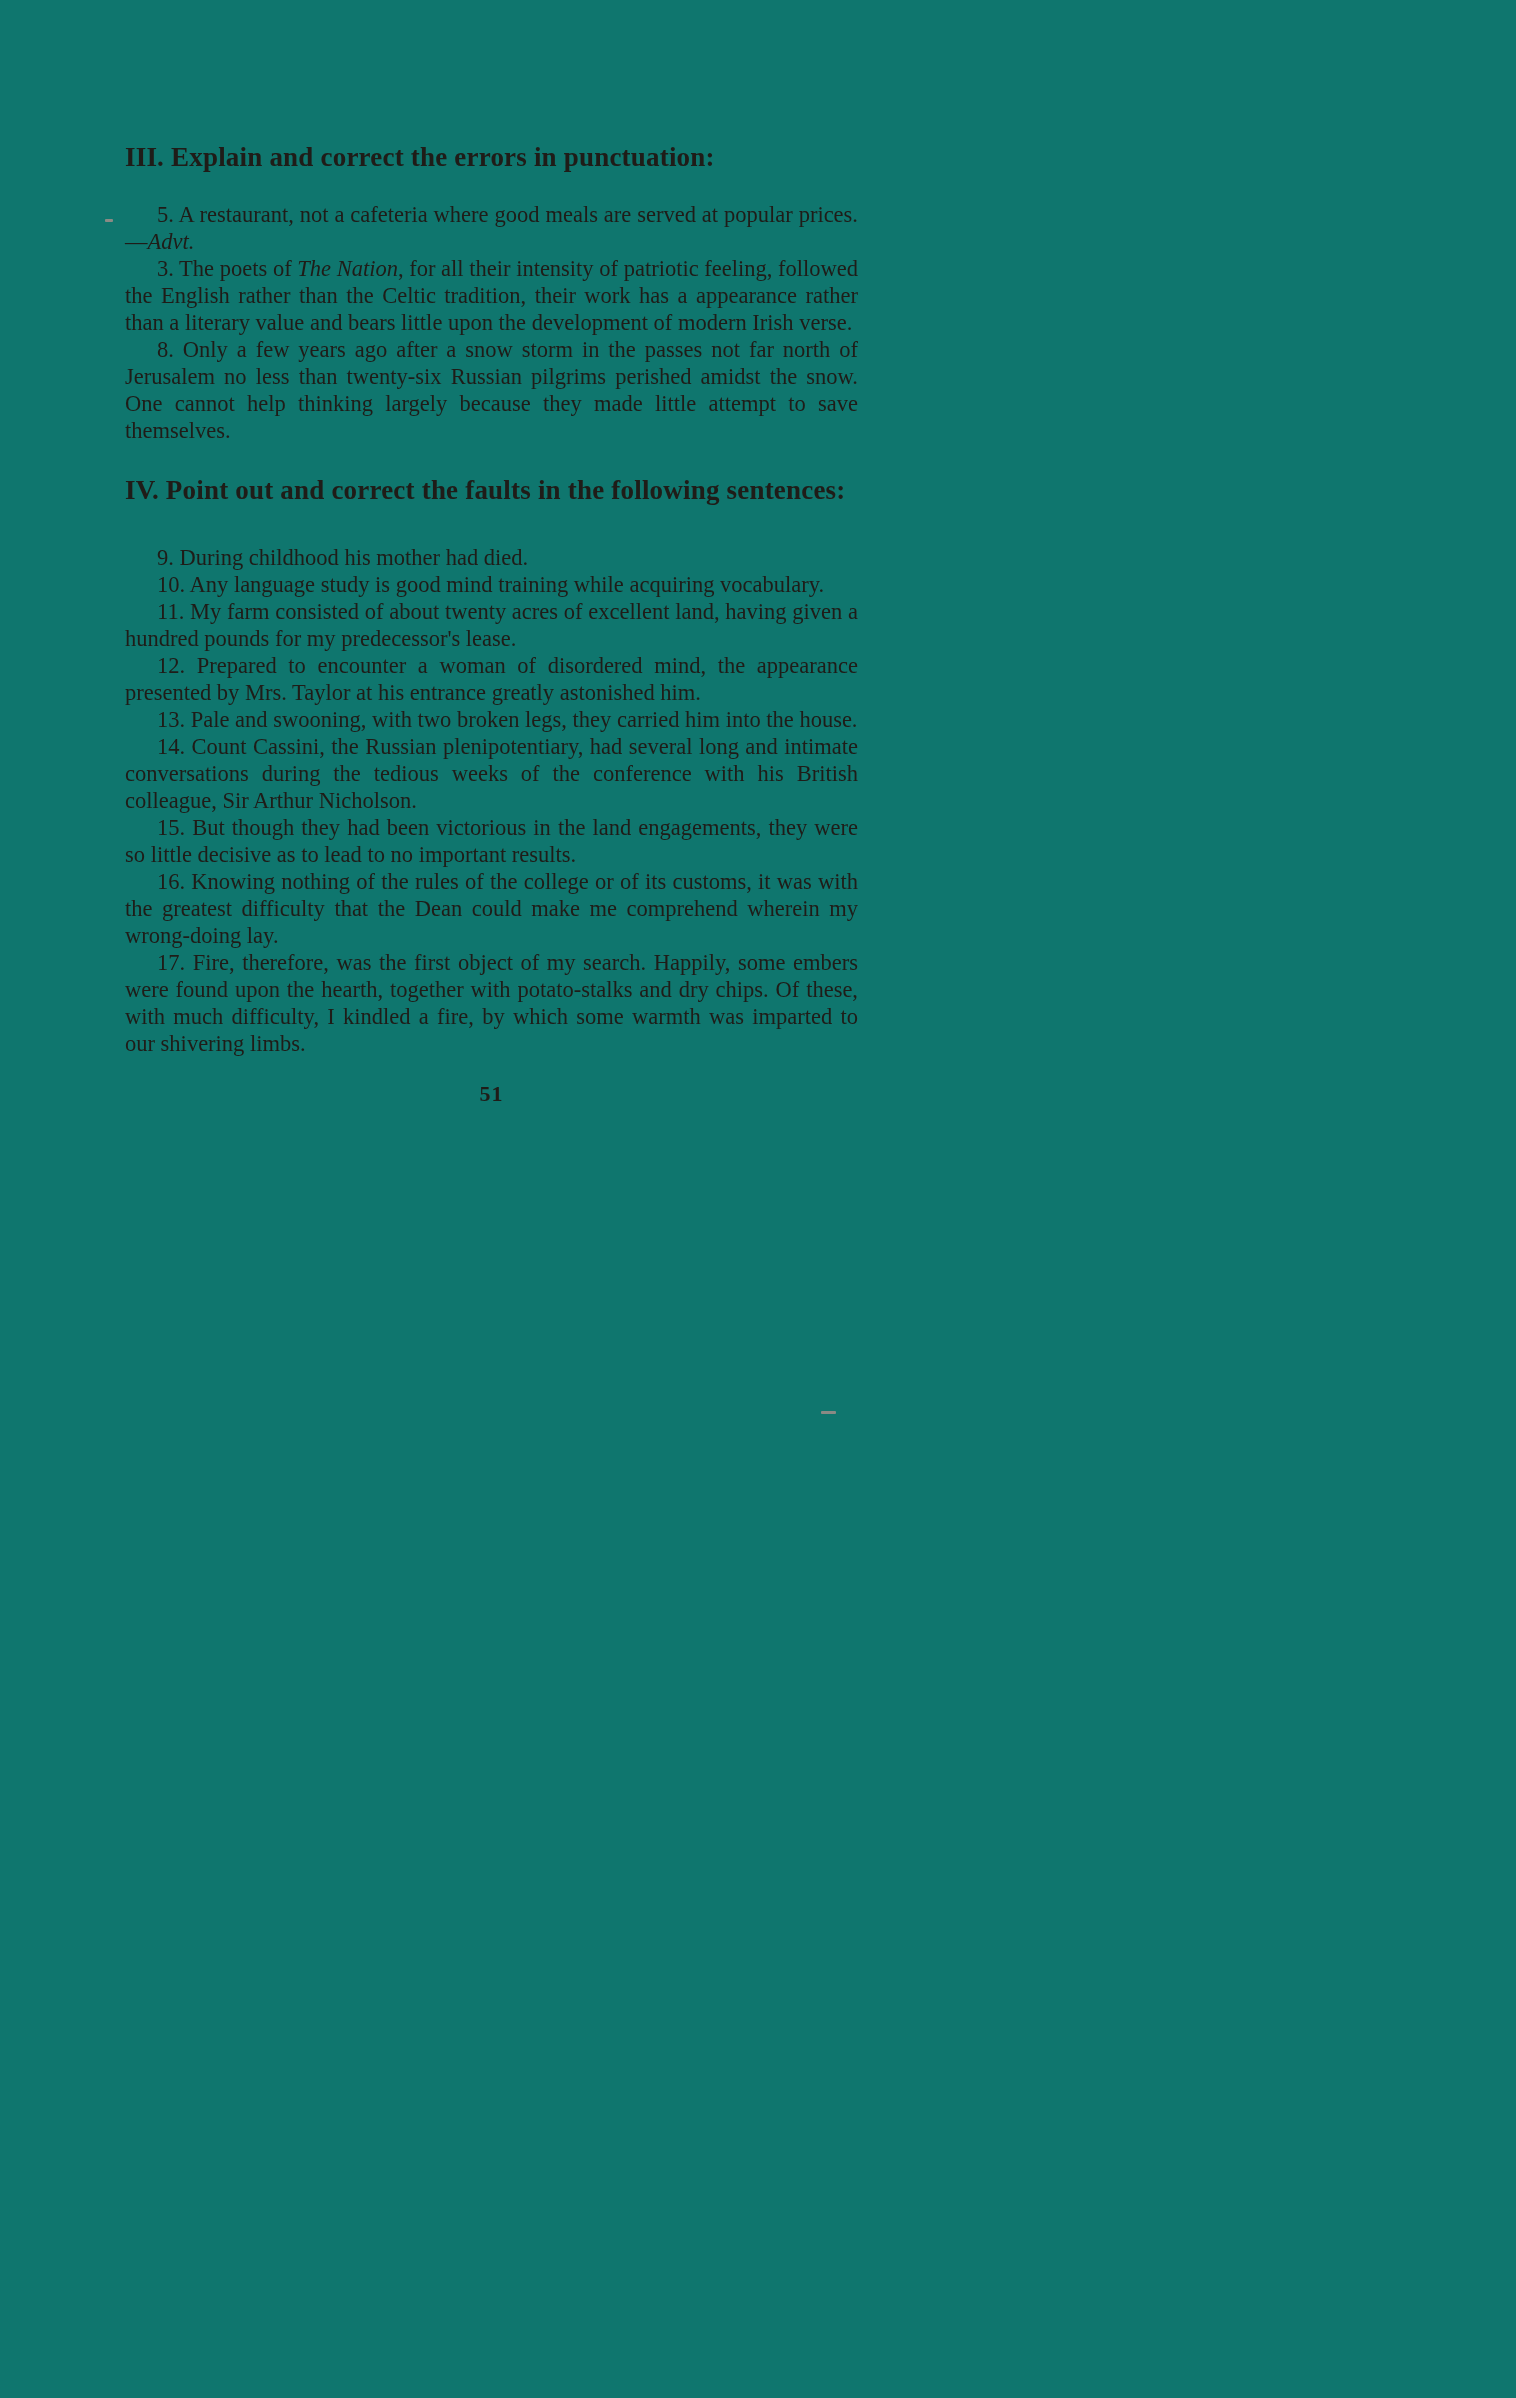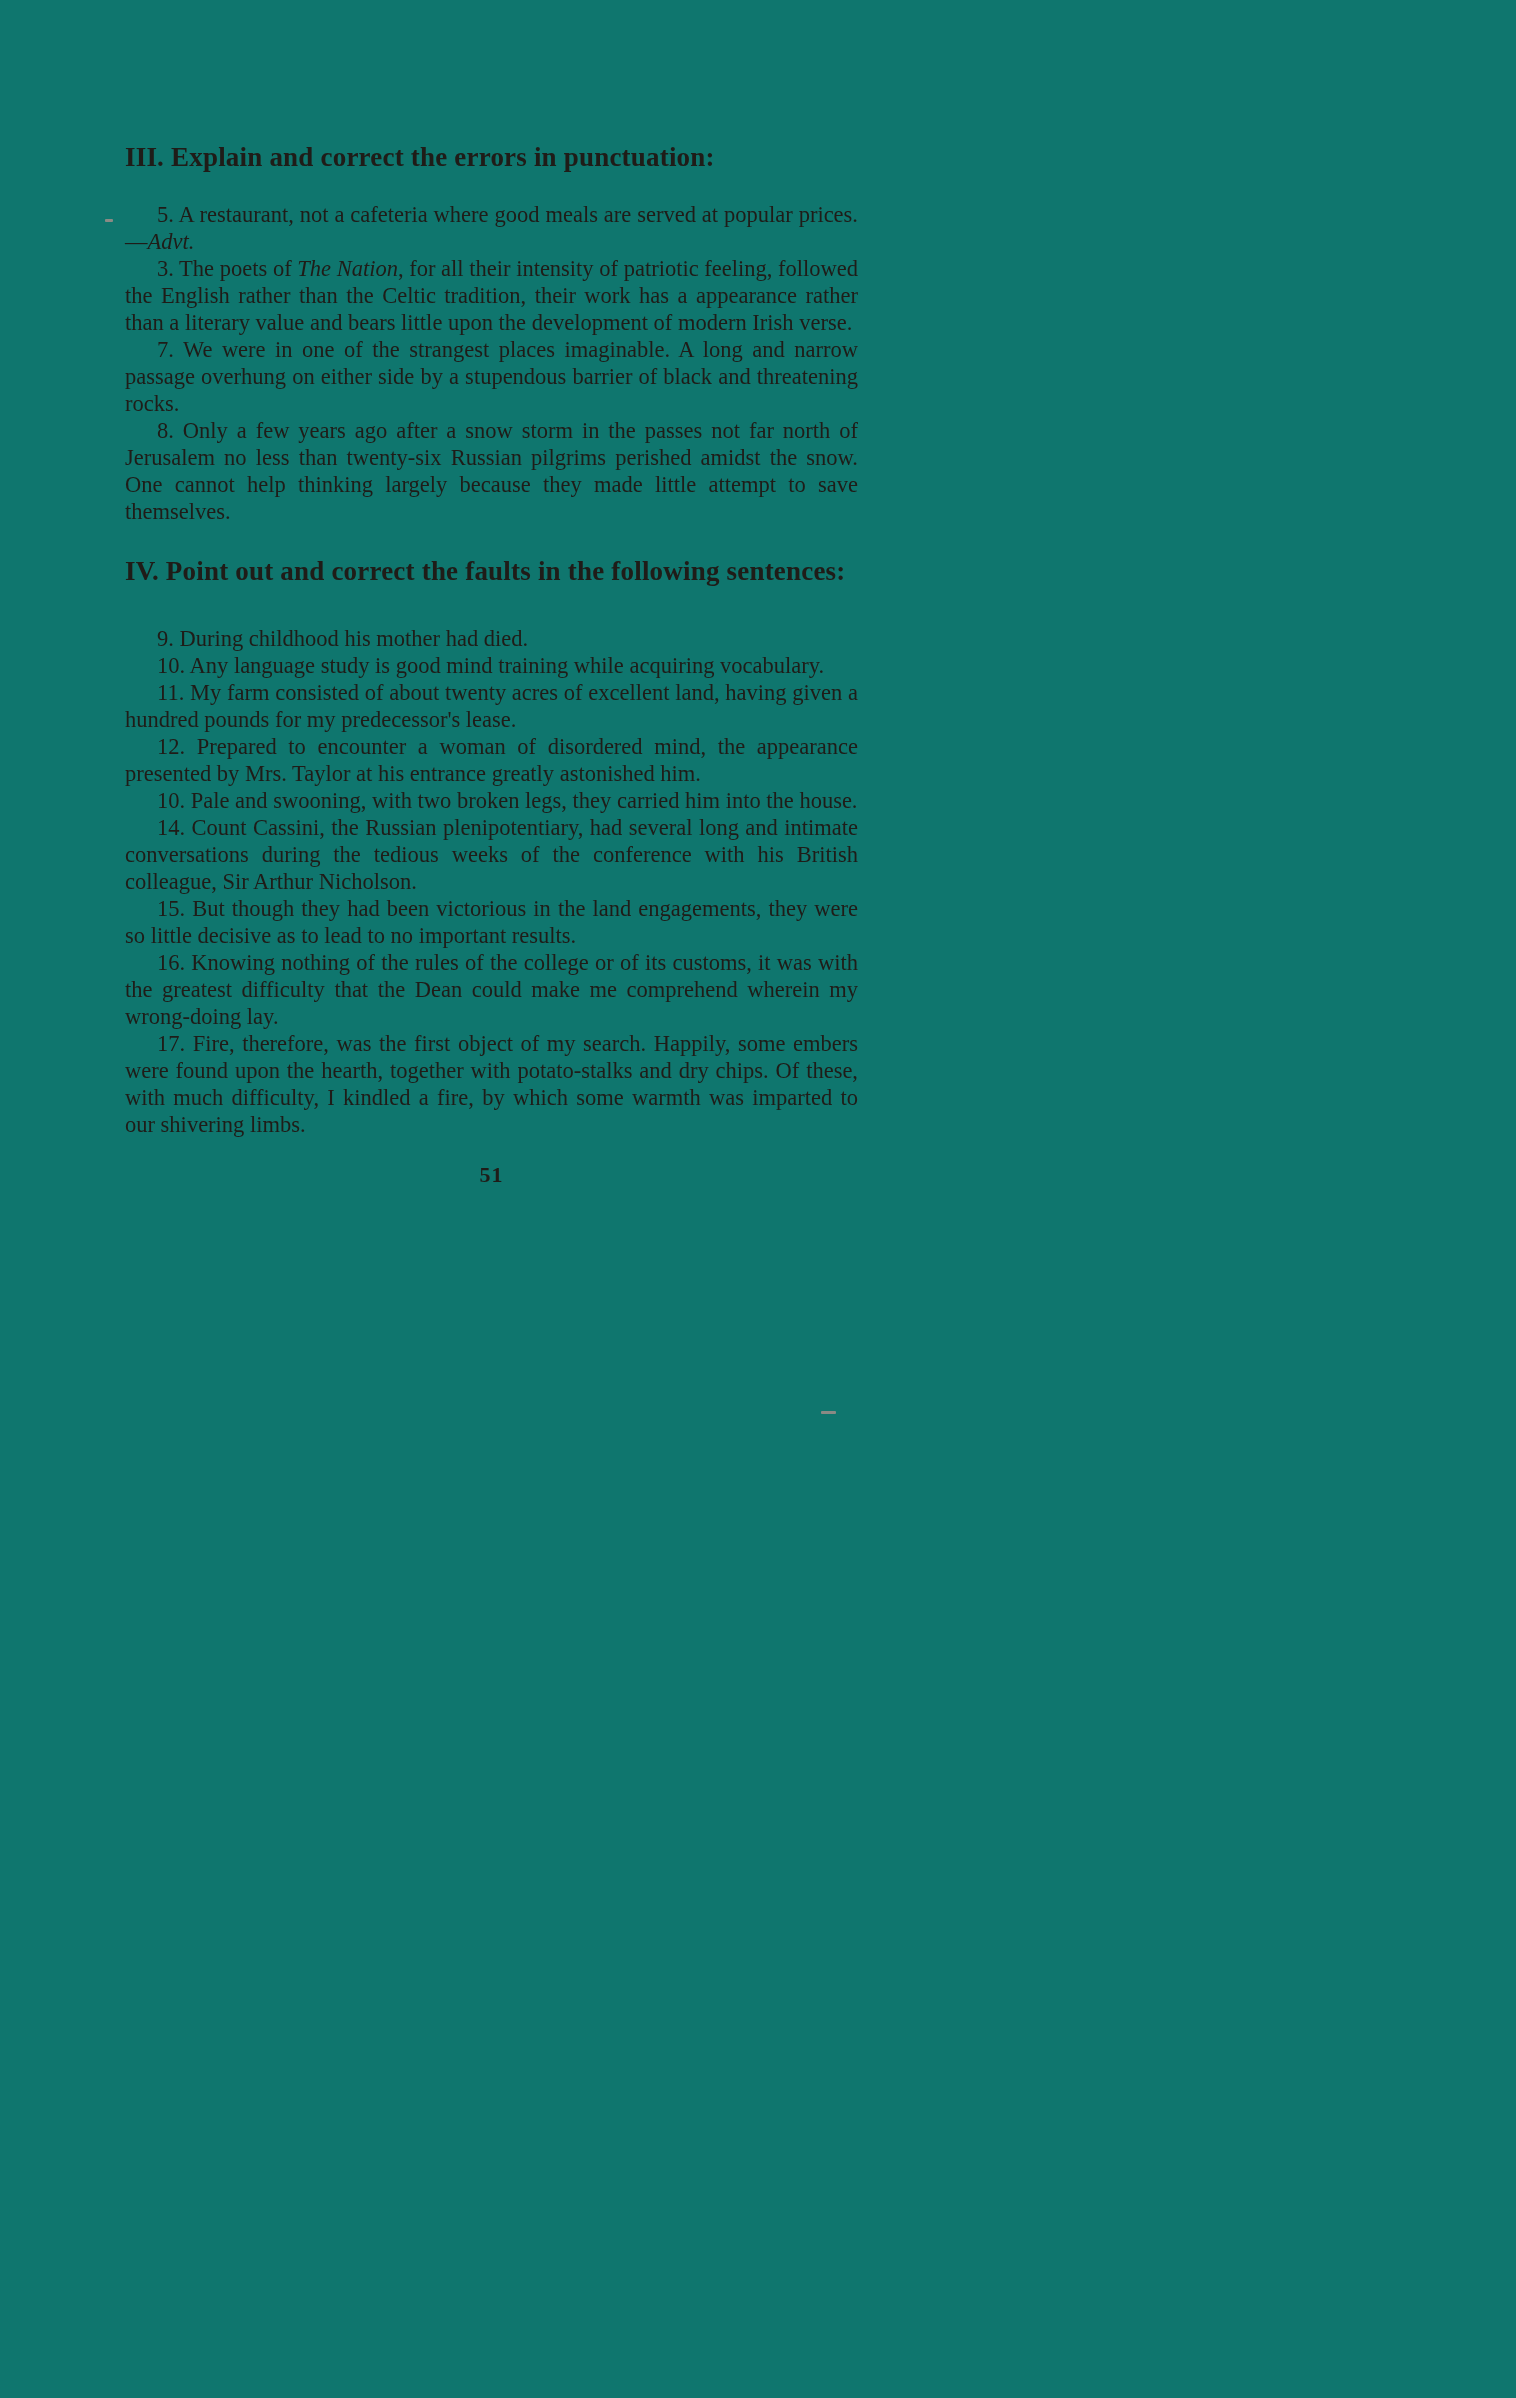--- a/index.html
+++ b/index.html
@@ -79,35 +79,34 @@
 
   <div class="text-block">
 
     <h2 class="section-heading">III. Explain and correct the errors in punctuation:</h2>
 
 
     <p class="item"><span>5. A restaurant, not a cafeteria where good meals are served at popular prices.—</span><span class="em">Advt.</span></p>
 
     <p class="item"><span>3. The poets of </span><span class="em">The Nation</span><span>, for all their intensity of patriotic feeling, followed the English rather than the Celtic tradition, their work has a appearance rather than a literary value and bears little upon the development of modern Irish verse.</span></p>
 
-    <p class="item">7. We were in one of the strangest places imaginable. A long and narrow passage overhung on either side by a stupendous barrier of black and threatening rocks.</p>
 
     <p class="item">8. Only a few years ago after a snow storm in the passes not far north of Jerusalem no less than twenty-six Russian pilgrims perished amidst the snow. One cannot help thinking largely because they made little attempt to save themselves.</p>
 
     <h2 class="section-heading second">IV. Point out and correct the faults in the following sentences:</h2>
 
     <p class="item">9. During childhood his mother had died.</p>
 
     <p class="item">10. Any language study is good mind training while acquiring vocabulary.</p>
 
     <p class="item">11. My farm consisted of about twenty acres of excellent land, having given a hundred pounds for my predecessor's lease.</p>
 
     <p class="item">12. Prepared to encounter a woman of disordered mind, the appearance presented by Mrs. Taylor at his entrance greatly astonished him.</p>
 
-    <p class="item">10. Pale and swooning, with two broken legs, they carried him into the house.</p>
+    <p class="item">13. Pale and swooning, with two broken legs, they carried him into the house.</p>
 
     <p class="item">14. Count Cassini, the Russian plenipotentiary, had several long and intimate conversations during the tedious weeks of the conference with his British colleague, Sir Arthur Nicholson.</p>
 
     <p class="item">15. But though they had been victorious in the land engagements, they were so little decisive as to lead to no important results.</p>
 
     <p class="item">16. Knowing nothing of the rules of the college or of its customs, it was with the greatest difficulty that the Dean could make me comprehend wherein my wrong-doing lay.</p>
 
     <p class="item">17. Fire, therefore, was the first object of my search. Happily, some embers were found upon the hearth, together with potato-stalks and dry chips. Of these, with much difficulty, I kindled a fire, by which some warmth was imparted to our shivering limbs.</p>
 
     <div class="page-number">51</div>

